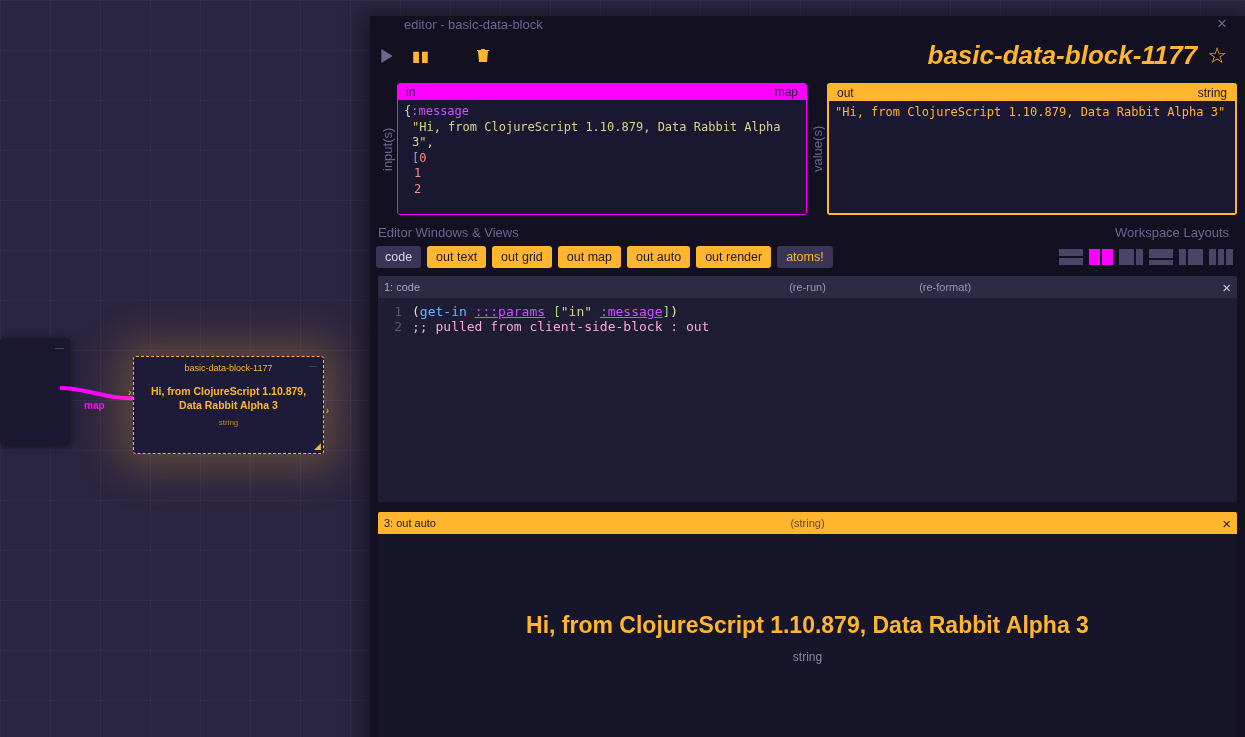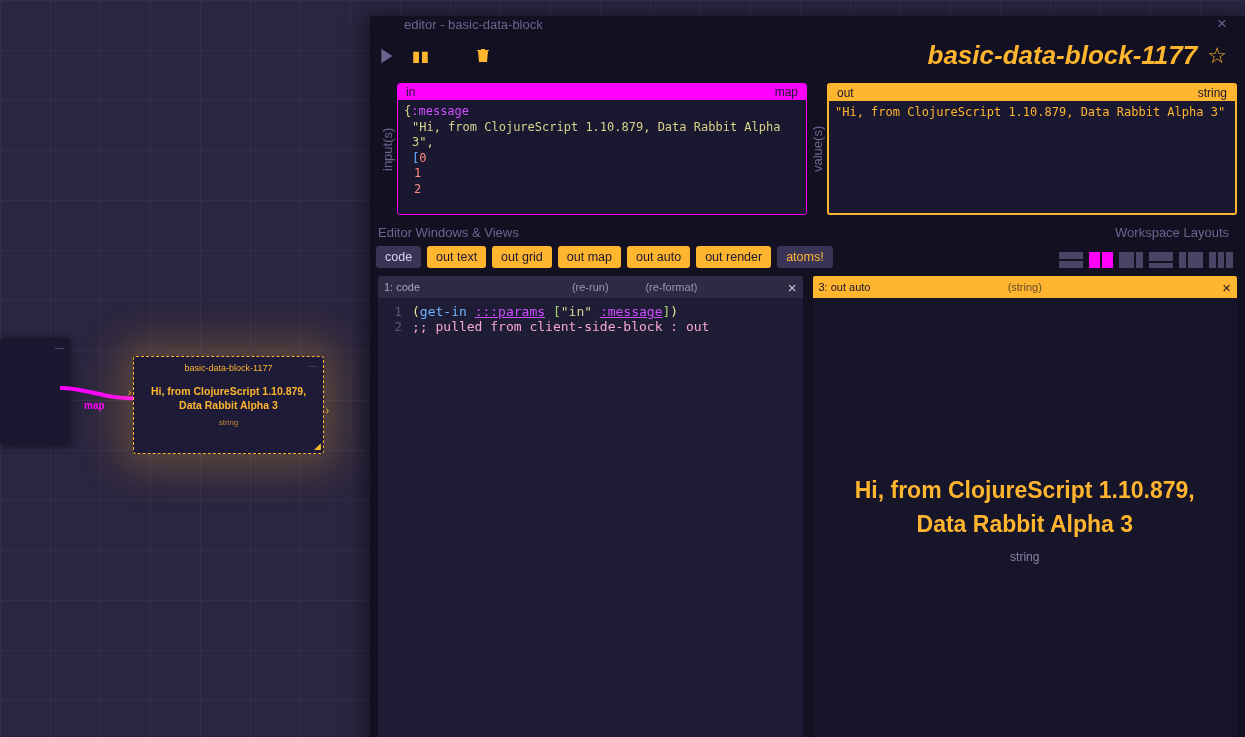--- a/index.html
+++ b/index.html
@@ -153,21 +153,21 @@
   display: flex;
   justify-content: space-between;
   padding: 10px 16px 6px 8px;
   color: #6b6590;
   font-size: 13px;
 }
 .views-row {
   display: flex;
   justify-content: space-between;
   padding: 0 12px 8px 6px;
-  align-items: flex-end;
+  align-items: center;
 }
 .view-buttons { display: flex; gap: 6px; }
 .vbtn {
   background: #ffb52e;
   color: #1a1730;
   border: none;
   padding: 4px 9px;
   border-radius: 3px;
   font-size: 12.5px;
   cursor: pointer;
@@ -184,20 +184,21 @@
 }
 .layout-ic div { background: #4a4566; flex: 1; }
 .layout-ic.active div { background: #ff00ff; }
 .layout-ic.stack { flex-direction: column; }
 
 .panes-row {
   display: flex;
   gap: 10px;
   padding: 0 8px;
   height: 462px;
+  flex-direction: column;
 }
 .pane {
   flex: 1;
   background: #17152a;
   border-radius: 2px;
   display: flex;
   flex-direction: column;
   overflow: hidden;
 }
 .pane-head {

